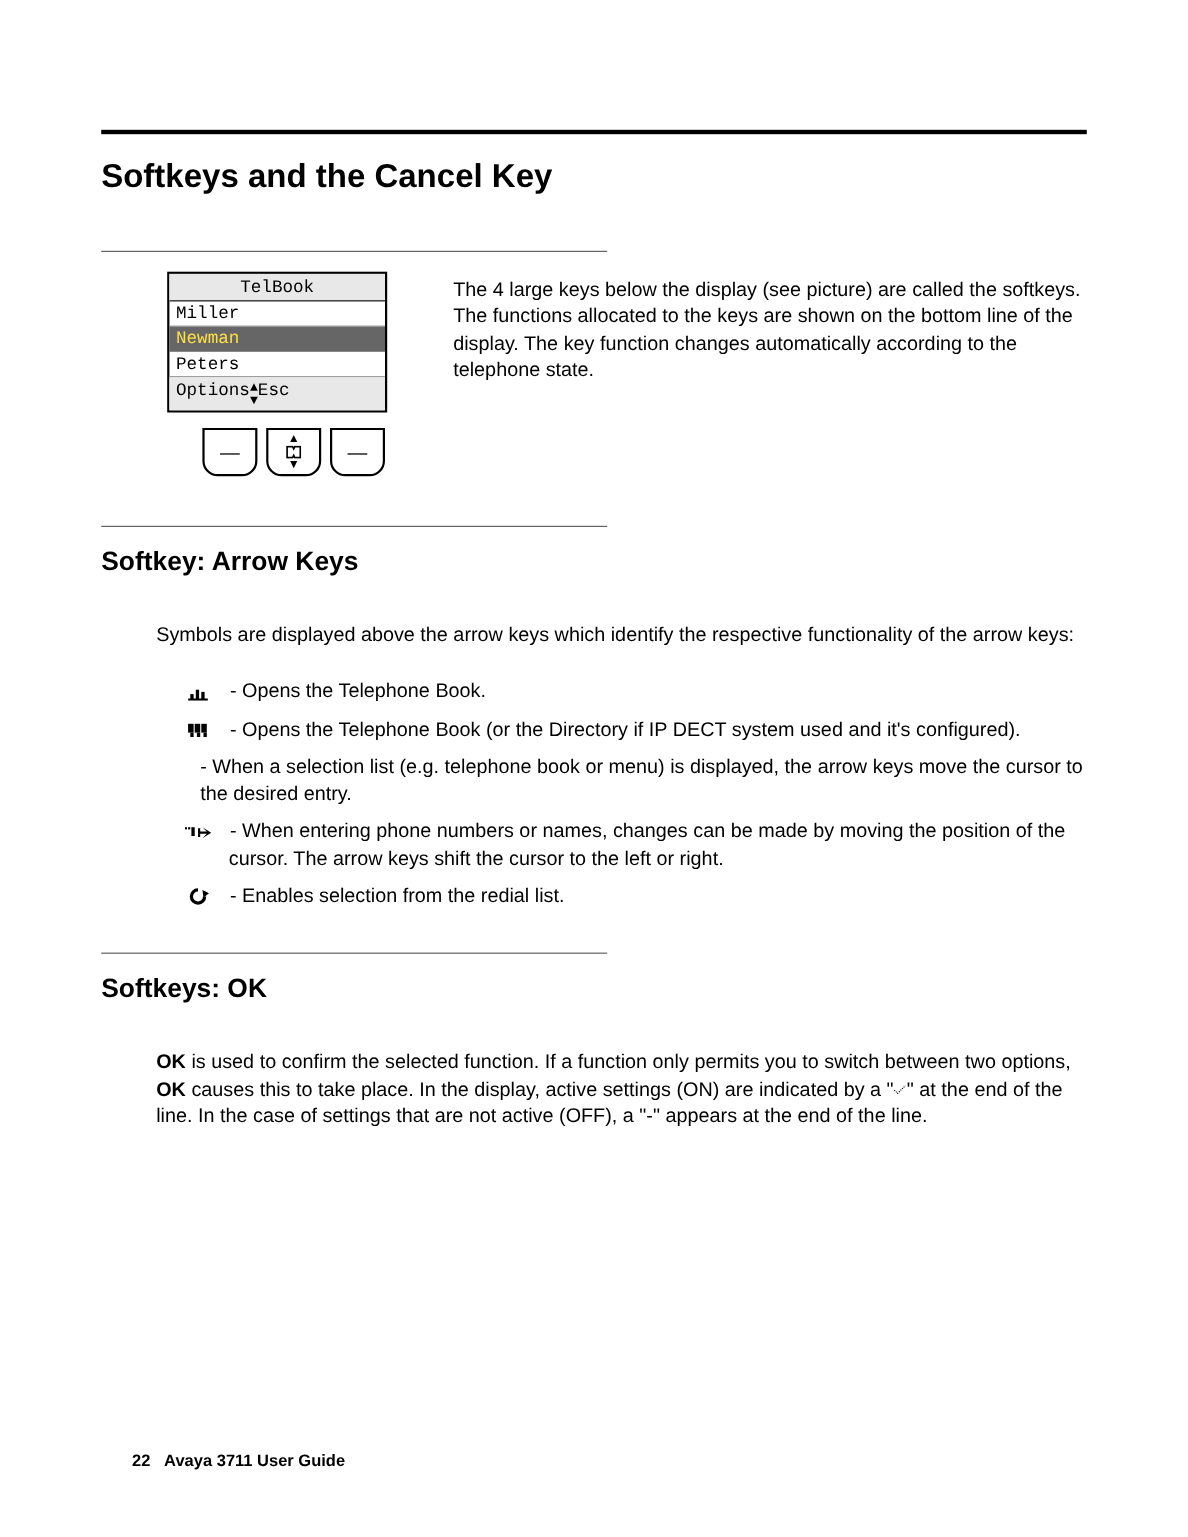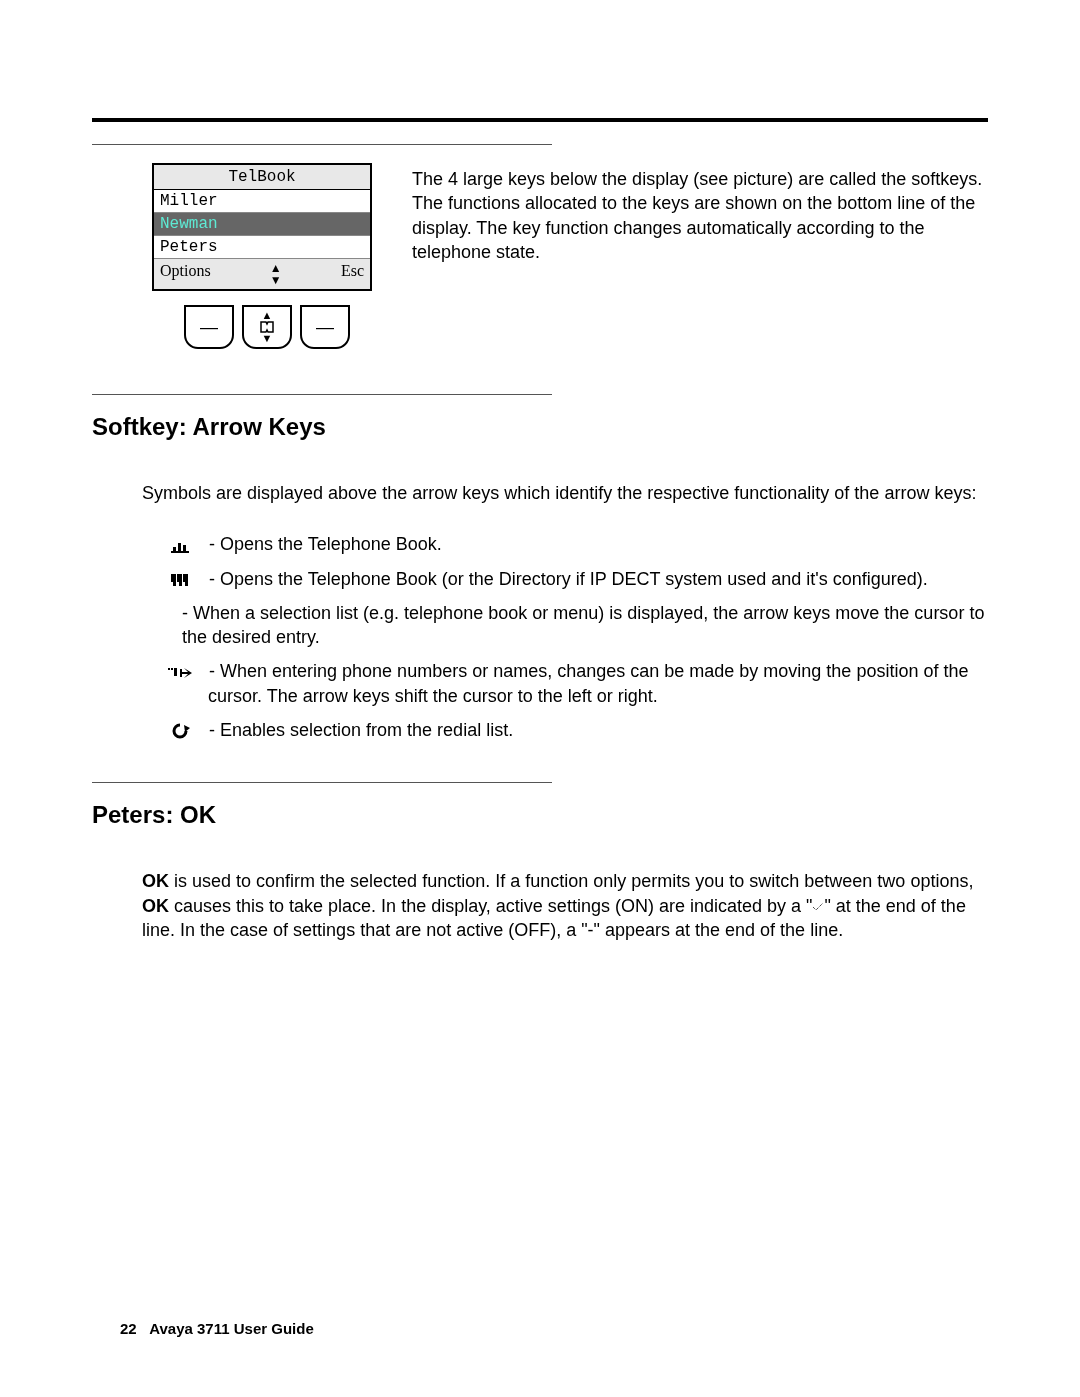--- a/index.html
+++ b/index.html
@@ -37,44 +37,43 @@
     display: flex;
     gap: 30px;
     margin-bottom: 45px;
   }
   .phone-block {
     margin-left: 60px;
     width: 230px;
   }
   .phone-display {
     border: 2px solid #000;
-    width: 220px;
+    width: 200px;
     font-family: "Courier New", monospace;
     font-size: 16px;
   }
   .phone-title {
     text-align: center;
     border-bottom: 1px solid #000;
     padding: 3px 0;
     background: #e8e8e8;
   }
   .phone-item {
     padding: 2px 6px;
     border-bottom: 1px solid #888;
   }
   .phone-item.selected {
     background: #666;
-    color: #5eead4;
+    color: #fde047;
   }
   .phone-softrow {
     display: flex;
-    justify-content: space-between;
+    justify-content: flex-start;
     padding: 3px 6px;
     background: #e8e8e8;
-    font-family: Liberation Serif, serif;
   }
   .phone-softrow .mid {
     font-size: 12px;
     line-height: 12px;
   }
   .keys-row {
     display: flex;
     justify-content: center;
     gap: 8px;
     margin-top: 14px;
@@ -136,20 +135,21 @@
   svg.inline-icon {
     vertical-align: middle;
     display: inline-block;
   }
 </style>
 </head>
 <body>
 
 <div class="page">
   <div class="top-rule"></div>
+  <h1 class="main-title">Softkeys and the Cancel Key</h1>
 
   <div class="section-rule"></div>
 
   <div class="softkeys-row">
     <div class="phone-block">
       <div class="phone-display">
         <div class="phone-title">TelBook</div>
         <div class="phone-item">Miller</div>
         <div class="phone-item selected">Newman</div>
         <div class="phone-item">Peters</div>
@@ -224,21 +224,21 @@
       <svg class="inline-icon" width="20" height="16" viewBox="0 0 20 16">
         <path d="M10 2 A6 6 0 1 0 16 8" fill="none" stroke="#000" stroke-width="3"></path>
         <path d="M14 2 L20 5 L15 9 Z" fill="#000"></path>
       </svg>
     </span><span> - Enables selection from the redial list.</span>
   </p>
 
   <div style="height:30px"></div>
 
   <div class="section-rule"></div>
-  <h2 class="sub-title">Peters: OK</h2>
+  <h2 class="sub-title">Softkeys: OK</h2>
   <p class="ok-para">
     <span class="bold">OK</span><span> is used to confirm the selected function. If a function only permits you to switch between two options, </span><span class="bold">OK</span><span> causes this to take place. In the display, active settings (ON) are indicated by a "</span><span><svg class="inline-icon" width="12" height="12" viewBox="0 0 12 12">
           <path d="M1 6 L4 9 L11 2" fill="none" stroke="#000" stroke-width="1" stroke-dasharray="1,1"></path>
         </svg></span><span>" at the end of the line. In the case of settings that are not active (OFF), a "-" appears at the end of the line.</span>
   </p>
 </div>
 
 <div class="footer">
   <span class="pg">22</span>&nbsp;&nbsp;&nbsp;<span class="gt">Avaya 3711 User Guide</span>
 </div>

